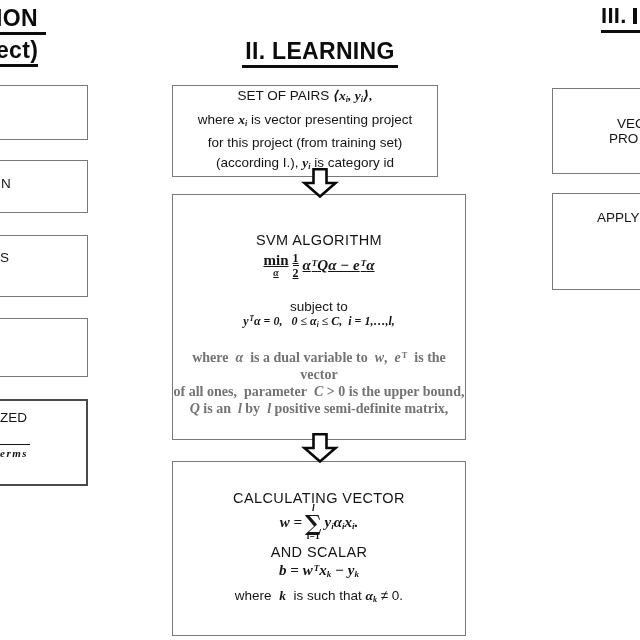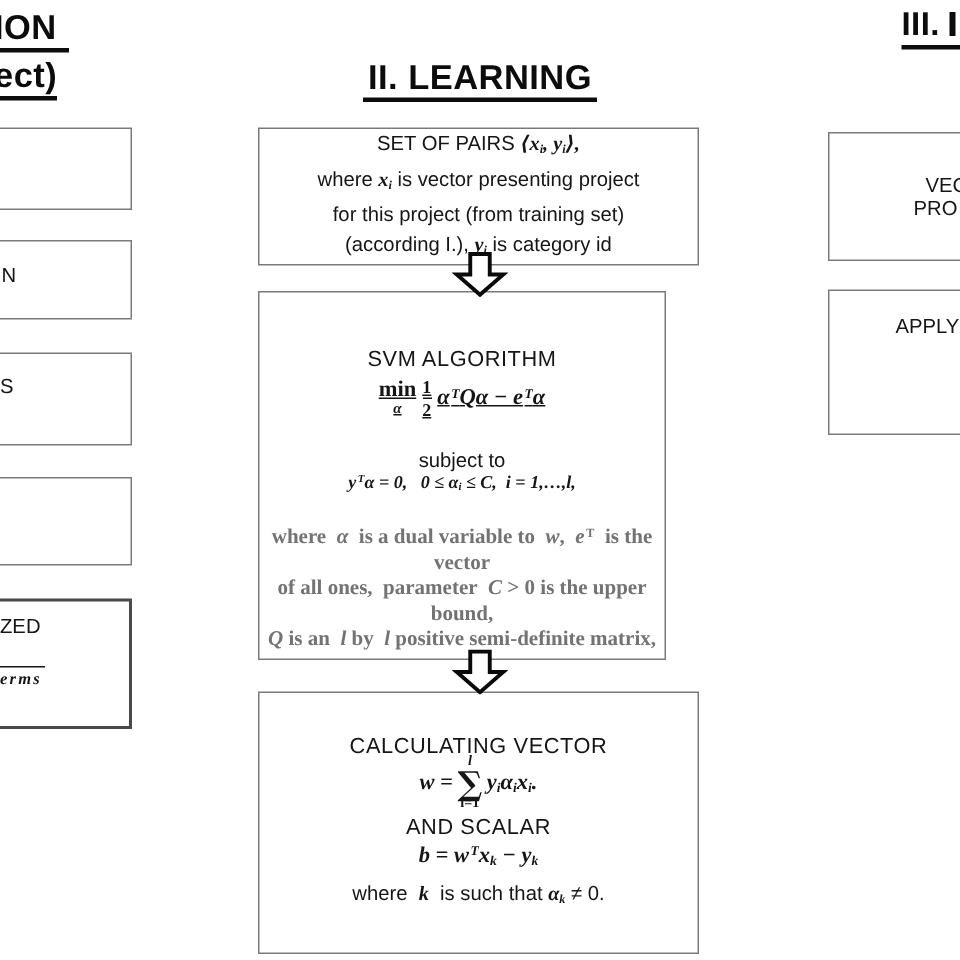--- a/index.html
+++ b/index.html
@@ -60,32 +60,32 @@
   <div class="lbl" style="left:0px;top:410px;">ZED</div>
   <div style="position:absolute;left:0px;top:444px;">
     <div class="lfrac-bar"></div>
     <div class="lfrac-den">erms</div>
   </div>
 
   <div style="position:absolute;left:172px;top:4px;width:296px;text-align:center;">
     <span class="h1 uline" style="padding:0 3px 1px 3px;margin-top:34px;">II. LEARNING</span>
   </div>
 
-  <div class="box" style="left:172px;top:85px;width:294px;height:92px;display:flex;flex-direction:column;justify-content:center;align-items:center;font-size:13.5px;line-height:19.5px;color:#151515;">
+  <div class="box" style="left:172px;top:85px;width:266px;height:92px;display:flex;flex-direction:column;justify-content:center;align-items:center;font-size:13.5px;line-height:19.5px;color:#151515;">
     <div>SET OF PAIRS <span class="m">⟨x<sub>i</sub>, y<sub>i</sub>⟩,</span></div>
     <div>where <span class="m">x<sub>i</sub></span> is vector presenting project</div>
     <div>for this project (from training set)</div>
     <div>(according I.), <span class="m">y<sub>i</sub></span> is category id</div>
   </div>
 
   <svg class="arrow" style="left:301px;top:168px;" width="38" height="30" viewBox="0 0 38 30">
     <polygon points="12.5,1.3 25.5,1.3 25.5,15 34.5,15 19,28.5 3.5,15 12.5,15" fill="#ffffff" stroke="#0a0a0a" stroke-width="2.6"></polygon>
   </svg>
 
-  <div class="box" style="left:172px;top:194px;width:272px;height:246px;">
+  <div class="box" style="left:172px;top:194px;width:294px;height:246px;">
     <div class="cc sans-label" style="top:37px;">SVM ALGORITHM</div>
 
     <div class="cc flexcc mathline" style="top:57px;font-size:15px;text-decoration:underline;">
       <span class="minstack">
         <span class="minword">min</span>
         <span class="minsub">α</span>
       </span>
       <span class="frac">
         <span class="num">1</span>
         <span class="den">2</span>

